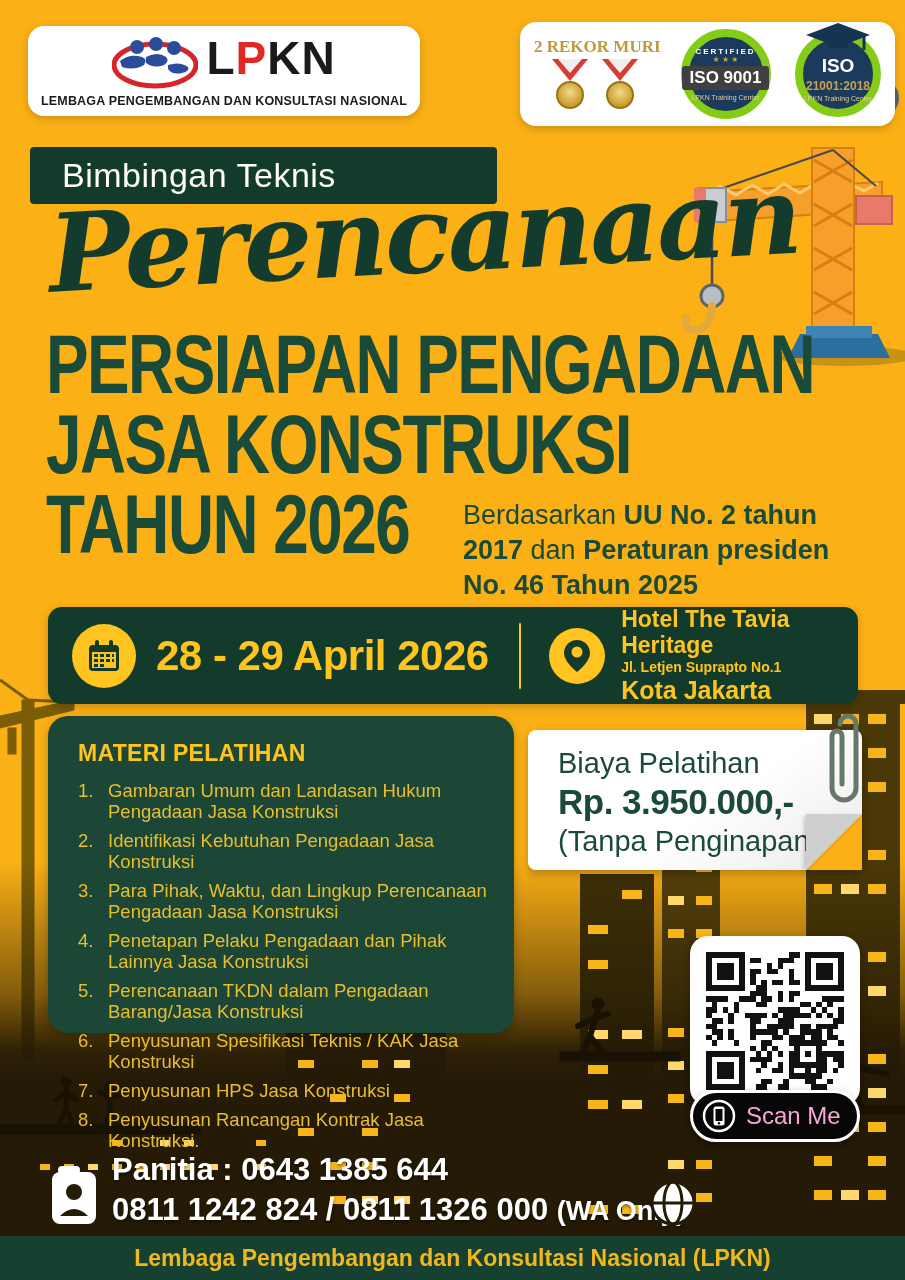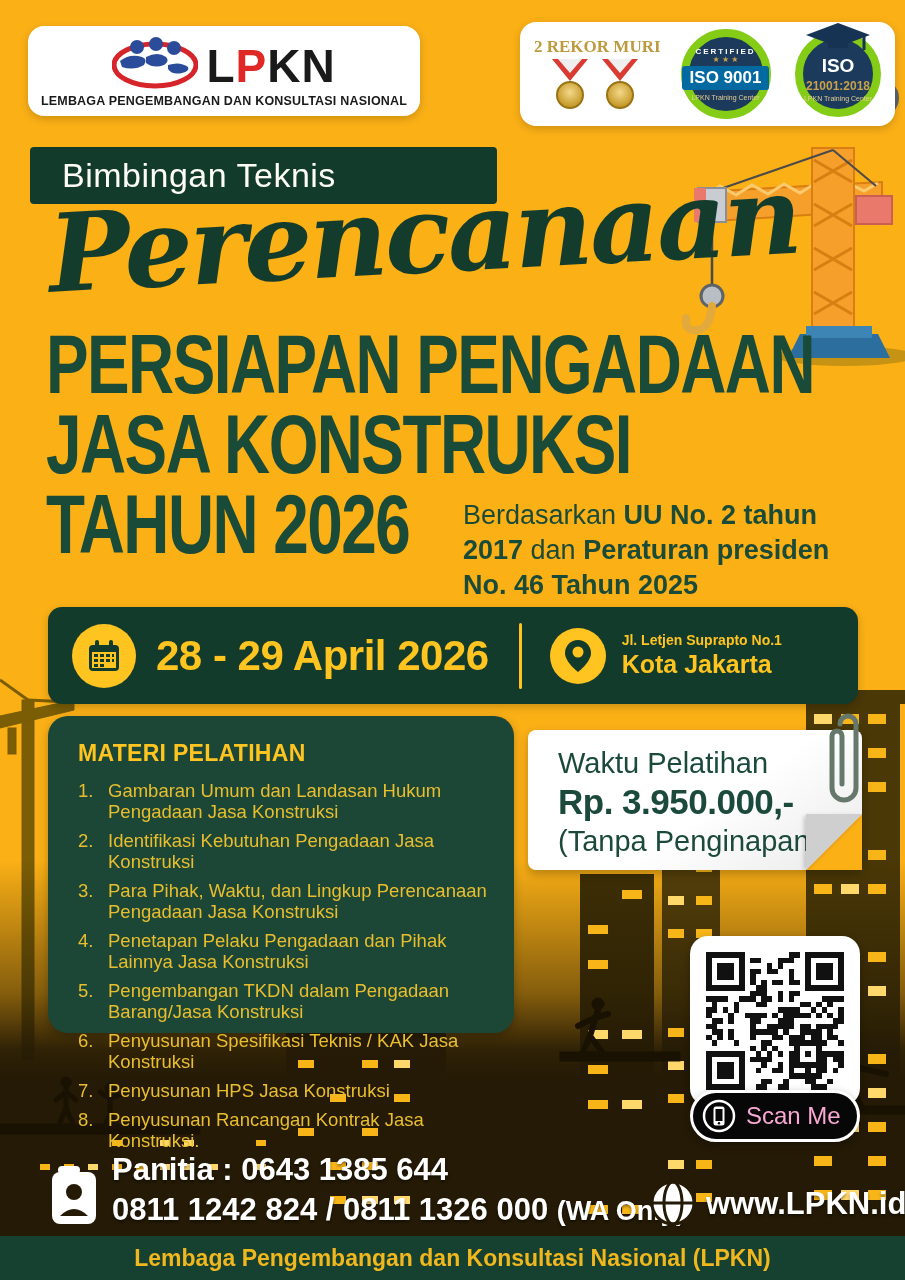--- a/index.html
+++ b/index.html
@@ -3,35 +3,35 @@
 <meta charset="utf-8">
 <style>
   html,body{margin:0;padding:0;background:#111;}
   .poster{position:relative;width:905px;height:1280px;overflow:hidden;
     background:#FBB016;font-family:"Liberation Sans",sans-serif;}
   .abs{position:absolute;}
 
   
   .logo-card{left:28px;top:26px;width:392px;height:90px;background:#fff;border-radius:16px;
     box-shadow:0 3px 8px rgba(0,0,0,.18);display:flex;flex-direction:column;align-items:center;justify-content:center;}
-  .logo-row{display:flex;align-items:flex-end;gap:8px;}
+  .logo-row{display:flex;align-items:flex-start;gap:8px;}
   .logo-word{font-size:46px;font-weight:900;letter-spacing:1px;color:#1a1a1a;line-height:1;}
   .logo-word .red{color:#E02826;}
   .logo-sub{font-size:12.5px;font-weight:700;color:#1a1a1a;margin-top:5px;letter-spacing:.2px;}
 
   .awards-card{left:520px;top:22px;width:375px;height:104px;background:#fff;border-radius:16px;
     box-shadow:0 3px 8px rgba(0,0,0,.18);display:flex;align-items:center;justify-content:space-between;padding:12px 14px;box-sizing:border-box;}
   .muri{width:122px;text-align:center;}
   .muri-label{font-family:"Liberation Serif",serif;font-size:17px;font-weight:700;color:#BE9A3F;white-space:nowrap;}
   .muri-medals{display:flex;justify-content:center;gap:6px;margin-top:2px;}
   .iso-badge{position:relative;width:90px;height:90px;border-radius:50%;background:#1B3A5C;
     border:8px solid #84cc16;box-sizing:border-box;display:flex;flex-direction:column;align-items:center;justify-content:center;}
   .iso-top{font-size:8px;letter-spacing:2px;color:#fff;font-weight:700;}
   .iso-stars{font-size:8px;color:#C9A24B;line-height:1;}
-  .iso-main{font-size:17px;font-weight:800;color:#fff;background:#0369a1;padding:2px 8px;border-radius:3px;margin:2px 0;white-space:nowrap;}
+  .iso-main{font-size:17px;font-weight:800;color:#fff;background:#404040;padding:2px 8px;border-radius:3px;margin:2px 0;white-space:nowrap;}
   .iso-main.small{font-size:19px;padding:0 6px;background:transparent;}
   .iso-sub{font-size:12px;font-weight:700;color:#C9A24B;}
   .iso-bottom{font-size:7px;color:#E5CE96;margin-top:2px;white-space:nowrap;}
   .grad-cap{position:absolute;top:-16px;left:50%;transform:translateX(-50%);width:0;height:0;}
 
   
   .kicker{left:30px;top:147px;width:467px;height:57px;background:#133B2C;border-radius:4px;
     display:flex;align-items:center;padding-left:32px;box-sizing:border-box;
     color:#FDFDF6;font-size:34px;font-weight:500;letter-spacing:.5px;}
   .script-title{left:46px;top:200px;font-family:"DejaVu Serif",serif;font-style:italic;font-weight:700;
@@ -339,42 +339,43 @@
     <div class="date-text">28 - 29 April 2026</div>
     <div class="sched-divider"></div>
     <div class="venue-wrap">
       <div class="icon-circle pin">
         <svg width="28" height="34" viewBox="0 0 28 34">
             <path d="M14,1 C6.8,1 1,6.8 1,14 c0,9 13,19 13,19 s13,-10 13,-19 C27,6.8 21.2,1 14,1 z" fill="#133B2C"></path>
             <circle cx="14" cy="13" r="5.5" fill="#FFC41F"></circle>
           </svg>
       </div>
       <div>
+        <div class="venue-name">Hotel The Tavia Heritage</div>
         <div class="venue-addr">Jl. Letjen Suprapto No.1</div>
         <div class="venue-city">Kota Jakarta</div>
       </div>
     </div>
   </div>
 
   <div class="abs materi">
     <h3>MATERI PELATIHAN</h3>
     <ol id="materiList">
         <li>Gambaran Umum dan Landasan Hukum Pengadaan Jasa Konstruksi</li>
         <li>Identifikasi Kebutuhan Pengadaan Jasa Konstruksi</li>
         <li>Para Pihak, Waktu, dan Lingkup Perencanaan Pengadaan Jasa Konstruksi</li>
         <li>Penetapan Pelaku Pengadaan dan Pihak Lainnya Jasa Konstruksi</li>
-        <li>Pengembangan TKDN dalam Pengadaan Barang/Jasa Konstruksi</li>
+        <li>Perencanaan TKDN dalam Pengadaan Barang/Jasa Konstruksi</li>
         <li>Penyusunan Spesifikasi Teknis / KAK Jasa Konstruksi</li>
         <li>Penyusunan HPS Jasa Konstruksi</li>
         <li>Penyusunan Rancangan Kontrak Jasa Konstruksi.</li>
       </ol>
   </div>
 
   <div class="abs price-card">
-    <div class="price-label">Waktu Pelatihan</div>
+    <div class="price-label">Biaya Pelatihan</div>
     <div class="price-amount">Rp. 3.950.000,-</div>
     <div class="price-note">(Tanpa Penginapan)</div>
     <div class="price-curl"></div>
     <svg width="40" height="110" viewBox="0 0 40 110" style="position:absolute;right:-6px;top:-24px;">
       <path d="M12,18 a8,8 0 0 1 16,0 l0,64 a12,12 0 0 1 -24,0 l0,-52 a5,5 0 0 1 10,0 l0,48" fill="none" stroke="#66786B" stroke-width="5" stroke-linecap="round"></path>
     </svg>
   </div>
 
   <div class="abs qr-card">
     <svg id="qrSvg" width="138" height="138" viewBox="0 0 25 25" shape-rendering="crispEdges">
@@ -614,18 +615,17 @@
   <div class="abs contact-line2"><span>0811 1242 824 / 0811 1326 000 </span><span class="wa">(WA Only)</span></div>
 
   <svg class="abs" width="46" height="46" viewBox="0 0 46 46" style="left:650px;top:1180px;">
     <circle cx="23" cy="23" r="21" fill="#fff"></circle>
     <g stroke="#241A05" stroke-width="3" fill="none">
       <line x1="2" y1="23" x2="44" y2="23"></line>
       <ellipse cx="23" cy="23" rx="9" ry="21"></ellipse>
       <circle cx="23" cy="23" r="21"></circle>
     </g>
   </svg>
-  <div class="abs website-text">www.LPKN.id</div>
 
   <div class="abs footer-bar">
     <span>Lembaga Pengembangan dan Konsultasi Nasional (LPKN)</span>
   </div>
 </div>
 
 </body></html>

